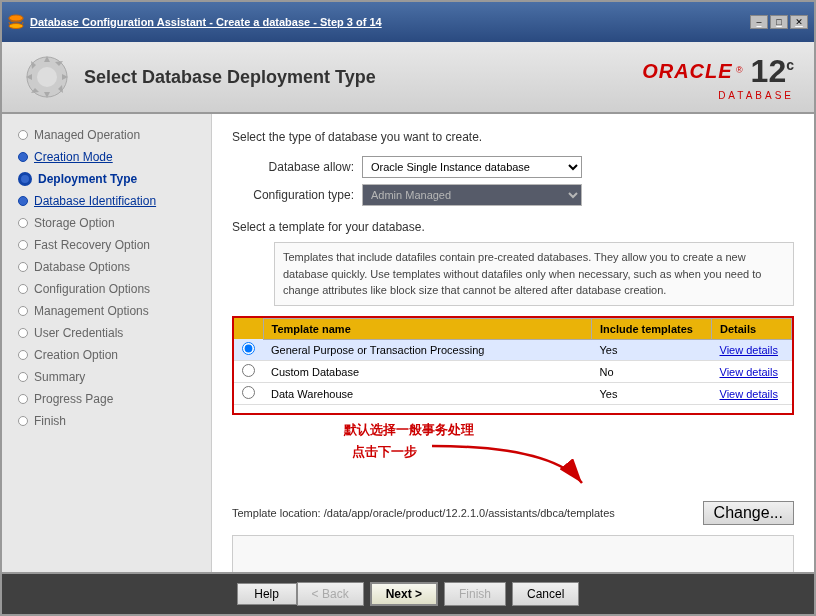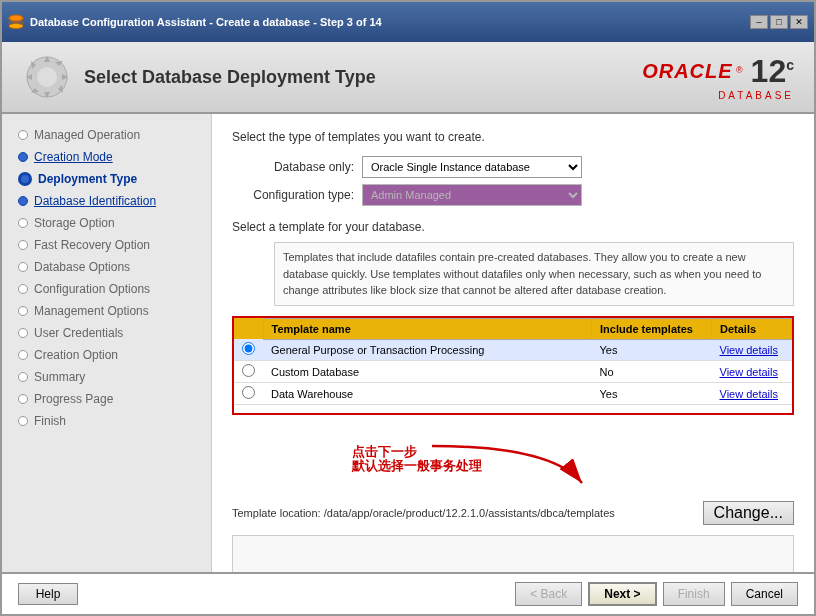--- a/index.html
+++ b/index.html
@@ -19,20 +19,21 @@
       flex-direction: column;
     }
     .title-bar {
       background: linear-gradient(to bottom, #4a6fa5, #2a4a80);
       color: white;
       padding: 20px 6px;
       display: flex;
       align-items: center;
       justify-content: space-between;
       height: 40px;
+      text-decoration: underline;
     }
     .title-bar-left {
       display: flex;
       align-items: center;
       gap: 6px;
       font-size: 11px;
       font-weight: bold;
     }
     .title-bar-controls {
       display: flex;
@@ -155,21 +156,21 @@
     }
     .form-select {
       width: 220px;
       height: 22px;
       font-size: 11px;
       border: 1px solid #999;
       background: white;
       padding: 1px 4px;
     }
     .form-select.disabled {
-      background: #701a75;
+      background: #0f172a;
       color: #999;
     }
     .template-section-title {
       margin-top: 14px;
       margin-bottom: 8px;
       font-size: 12px;
       color: #333;
     }
     .template-description {
       font-size: 11px;
@@ -224,26 +225,26 @@
       border: 1px solid #888;
       background: linear-gradient(to bottom, #f0f0f0, #d8d8d8);
       cursor: pointer;
     }
     .annotation-text {
       color: #cc0000;
       font-size: 13px;
       font-weight: bold;
     }
     .bottom-bar {
-      background: #ffffff;
+      background: #404040;
       border-top: 2px solid #999;
       padding: 8px 16px;
       display: flex;
       align-items: center;
-      justify-content: space-between;
+      justify-content: center;
     }
     .bottom-left { display: flex; gap: 8px; }
     .bottom-right { display: flex; gap: 6px; }
     .nav-btn {
       padding: 3px 14px;
       font-size: 12px;
       border: 1px solid #888;
       background: linear-gradient(to bottom, #f0f0f0, #d8d8d8);
       cursor: pointer;
       min-width: 60px;
@@ -370,24 +371,24 @@
         <span class="dot dot-outline"></span>
         <span>Progress Page</span>
       </div>
       <div class="sidebar-item">
         <span class="dot dot-outline"></span>
         <span>Finish</span>
       </div>
     </div>
 
     <div class="main-content">
-      <div class="section-desc">Select the type of templates you want to create.</div>
+      <div class="section-desc">Select the type of database you want to create.</div>
 
       <div class="form-row">
-        <span class="form-label">Database only:</span>
+        <span class="form-label">Database allow:</span>
         <select class="form-select">
           <option>Oracle Single Instance database</option>
           <option>Oracle Real Application Clusters database</option>
         </select>
       </div>
 
       <div class="form-row">
         <span class="form-label">Configuration type:</span>
         <select class="form-select disabled" disabled="">
           <option>Admin Managed</option>
@@ -425,21 +426,21 @@
               <td><input type="radio" name="template" style=""></td>
               <td>Data Warehouse</td>
               <td>Yes</td>
               <td><span class="view-details-link">View details</span></td>
             </tr>
           </tbody>
         </table>
       </div>
 
       <div style="position:relative; height:70px; margin-bottom:4px;">
-        <div style="position:absolute; left:120px; top:0;margin-top:36px;">
+        <div style="position:absolute; left:112px; top:0;">
           <span class="annotation-text">默认选择一般事务处理</span>
         </div>
         <div style="position:absolute; left:120px; top:22px;">
           <span class="annotation-text">点击下一步</span>
         </div>
 
         <svg style="position:absolute; left:140px; top:10px;" width="250" height="60" viewBox="0 0 250 60">
           <defs>
             <marker id="arrowhead" markerWidth="10" markerHeight="7" refX="10" refY="3.5" orient="auto">
               <polygon points="0 0, 10 3.5, 0 7" fill="#cc0000"></polygon>

